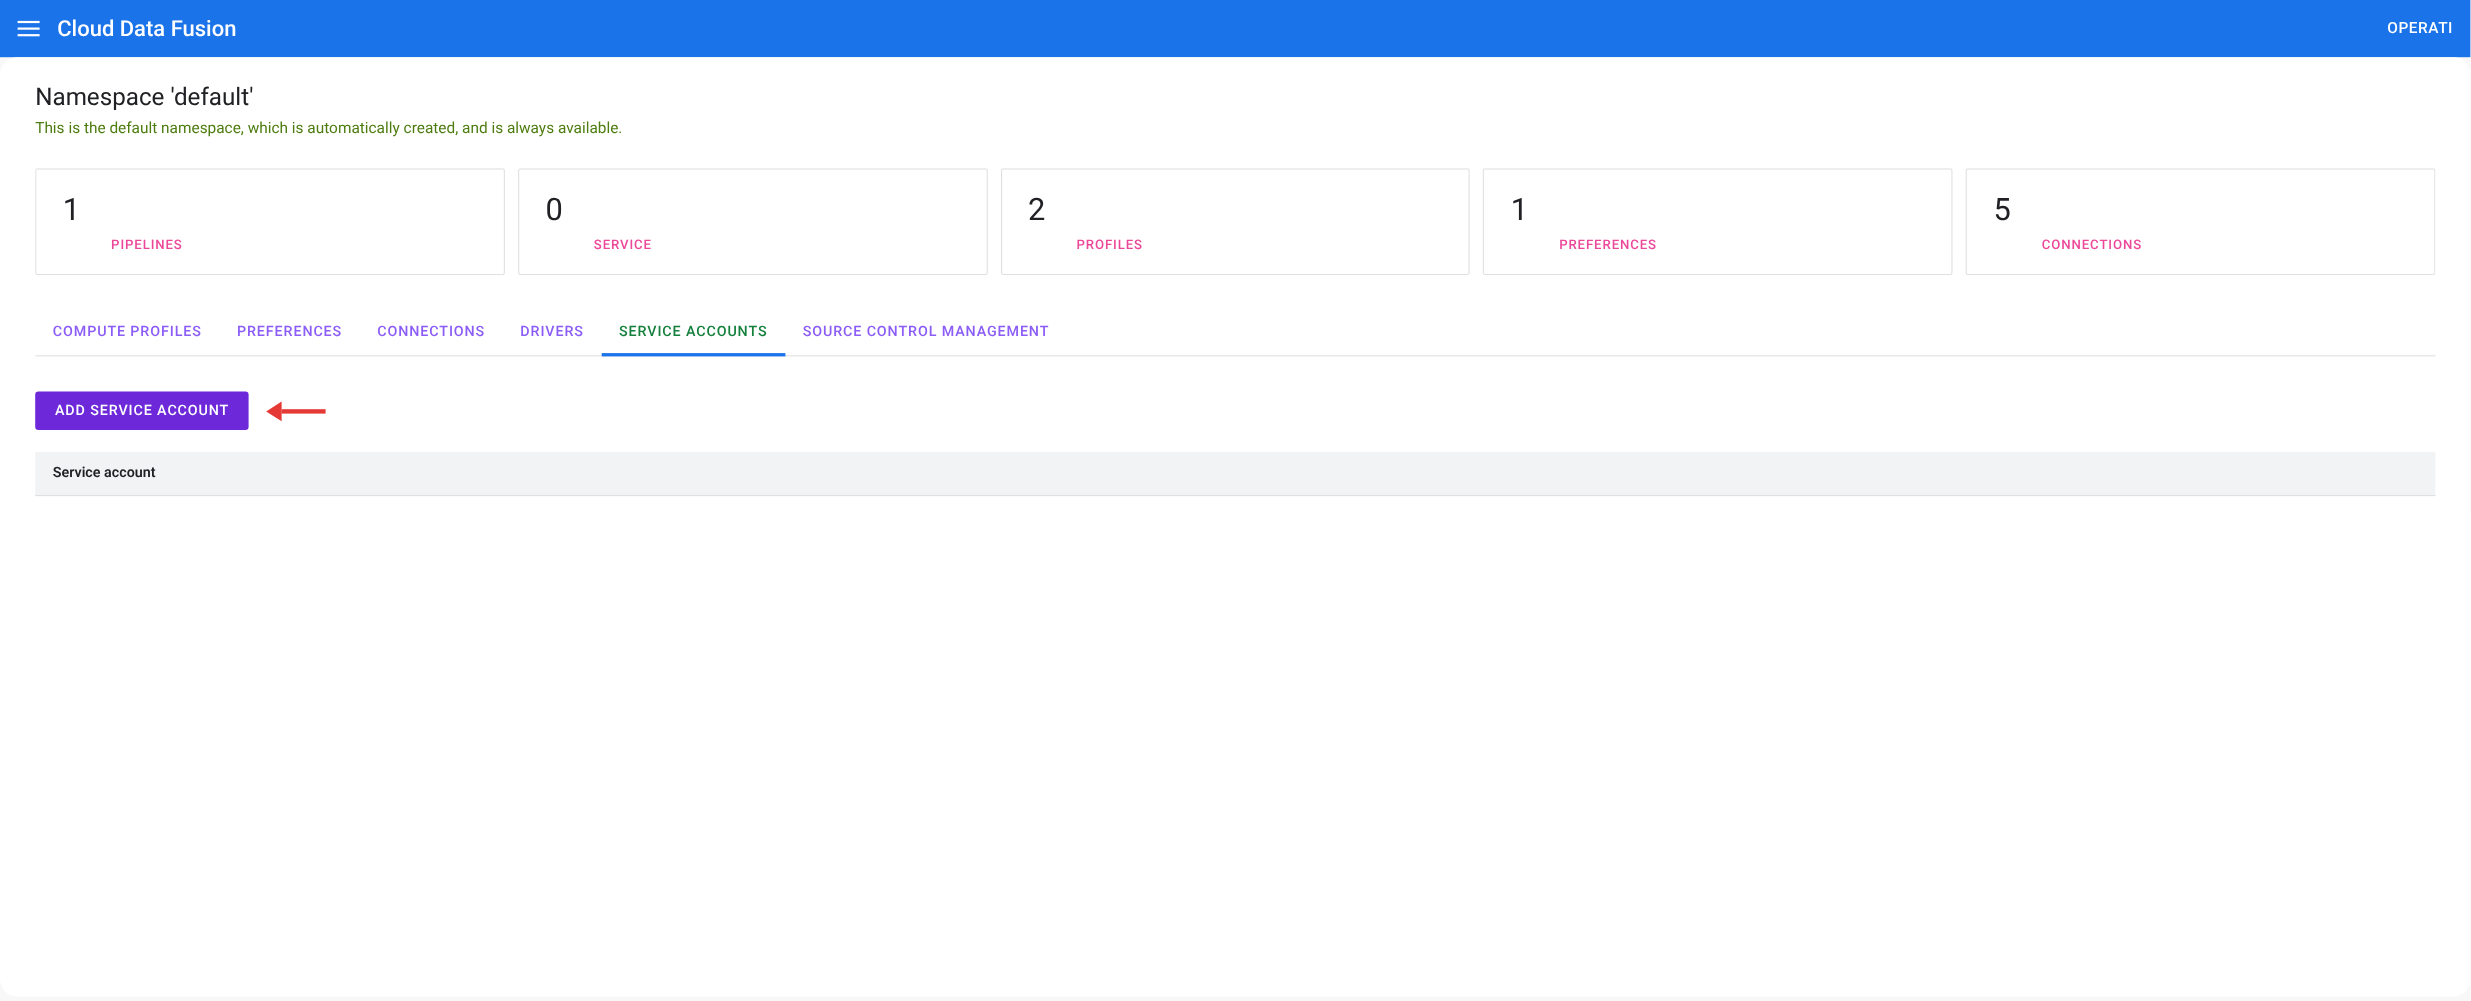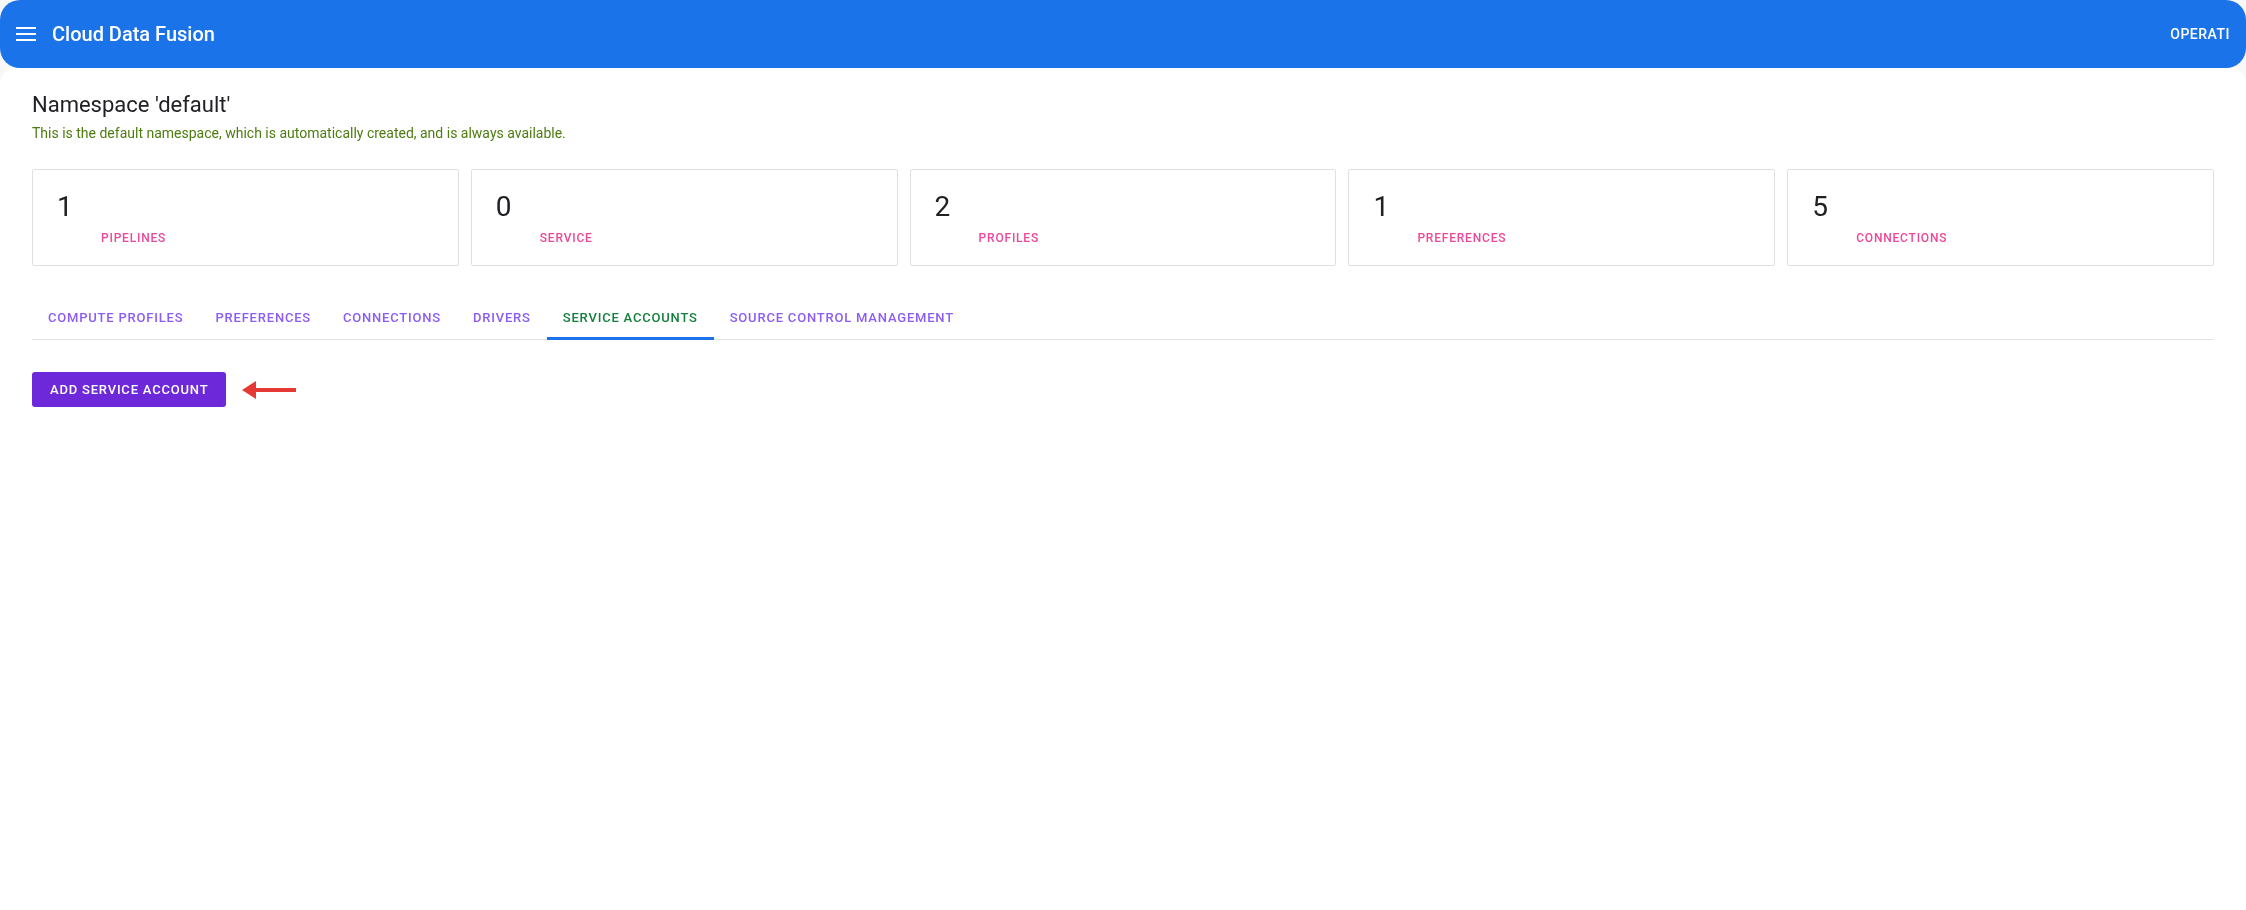--- a/index.html
+++ b/index.html
@@ -11,26 +11,25 @@
 
     body {
       background: #f8f8f8;
       min-height: 910px;
       overflow-x: hidden;
     }
 
     
     .header {
       background: #1a73e8;
-      height: 68px;
+      height: 52px;
       display: flex;
       align-items: center;
       padding: 0 16px;
       justify-content: space-between;
-      border-radius: 20px;
     }
 
     .header-left {
       display: flex;
       align-items: center;
       gap: 16px;
     }
 
     .hamburger-icon {
       color: white;
@@ -263,16 +262,17 @@
 
     <div class="add-button-row">
       <button class="add-service-btn">ADD SERVICE ACCOUNT</button>
 
       <div class="arrow-indicator">
         <div class="arrow-head"></div>
         <div class="arrow-body"></div>
       </div>
     </div>
 
+    <div class="table-header">Service account</div>
 
   </div>
 
 </div>
 
 </body></html>

